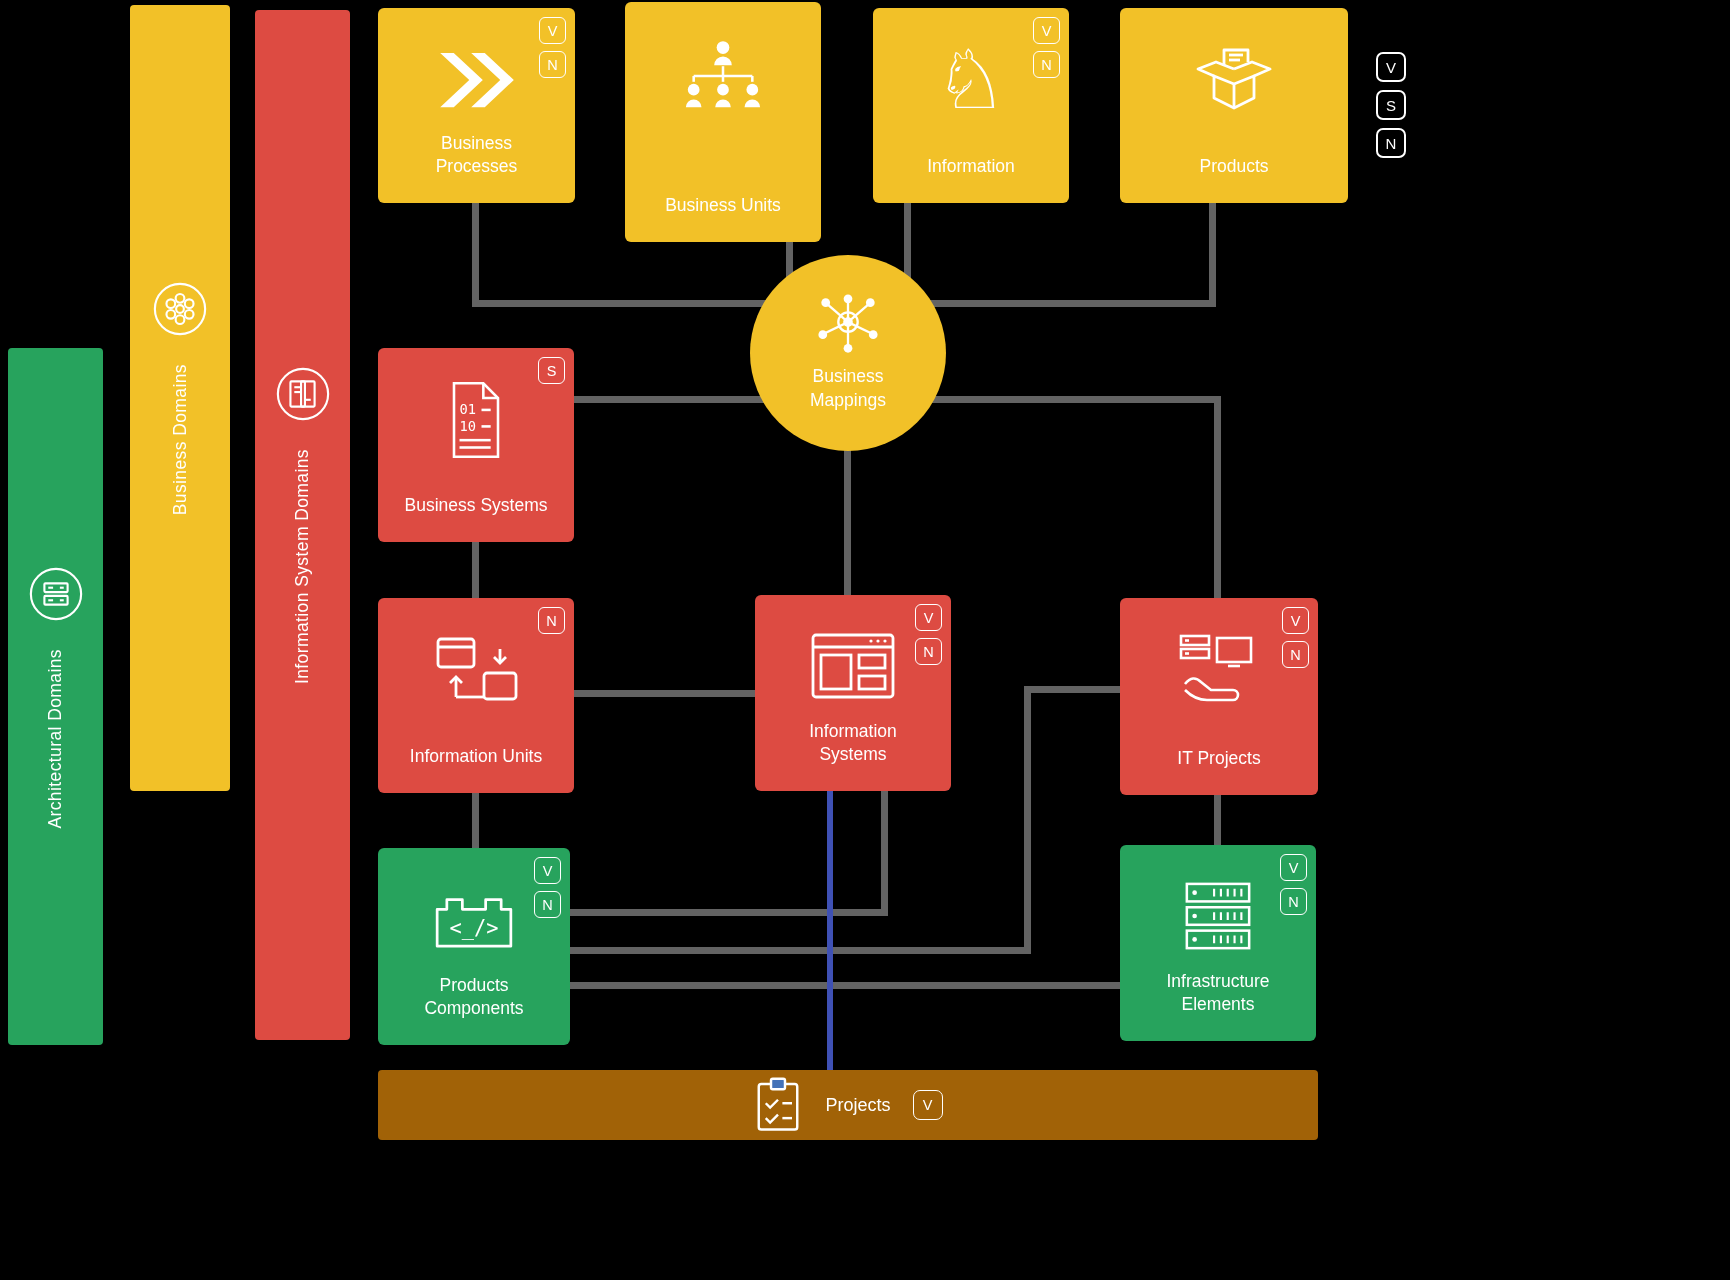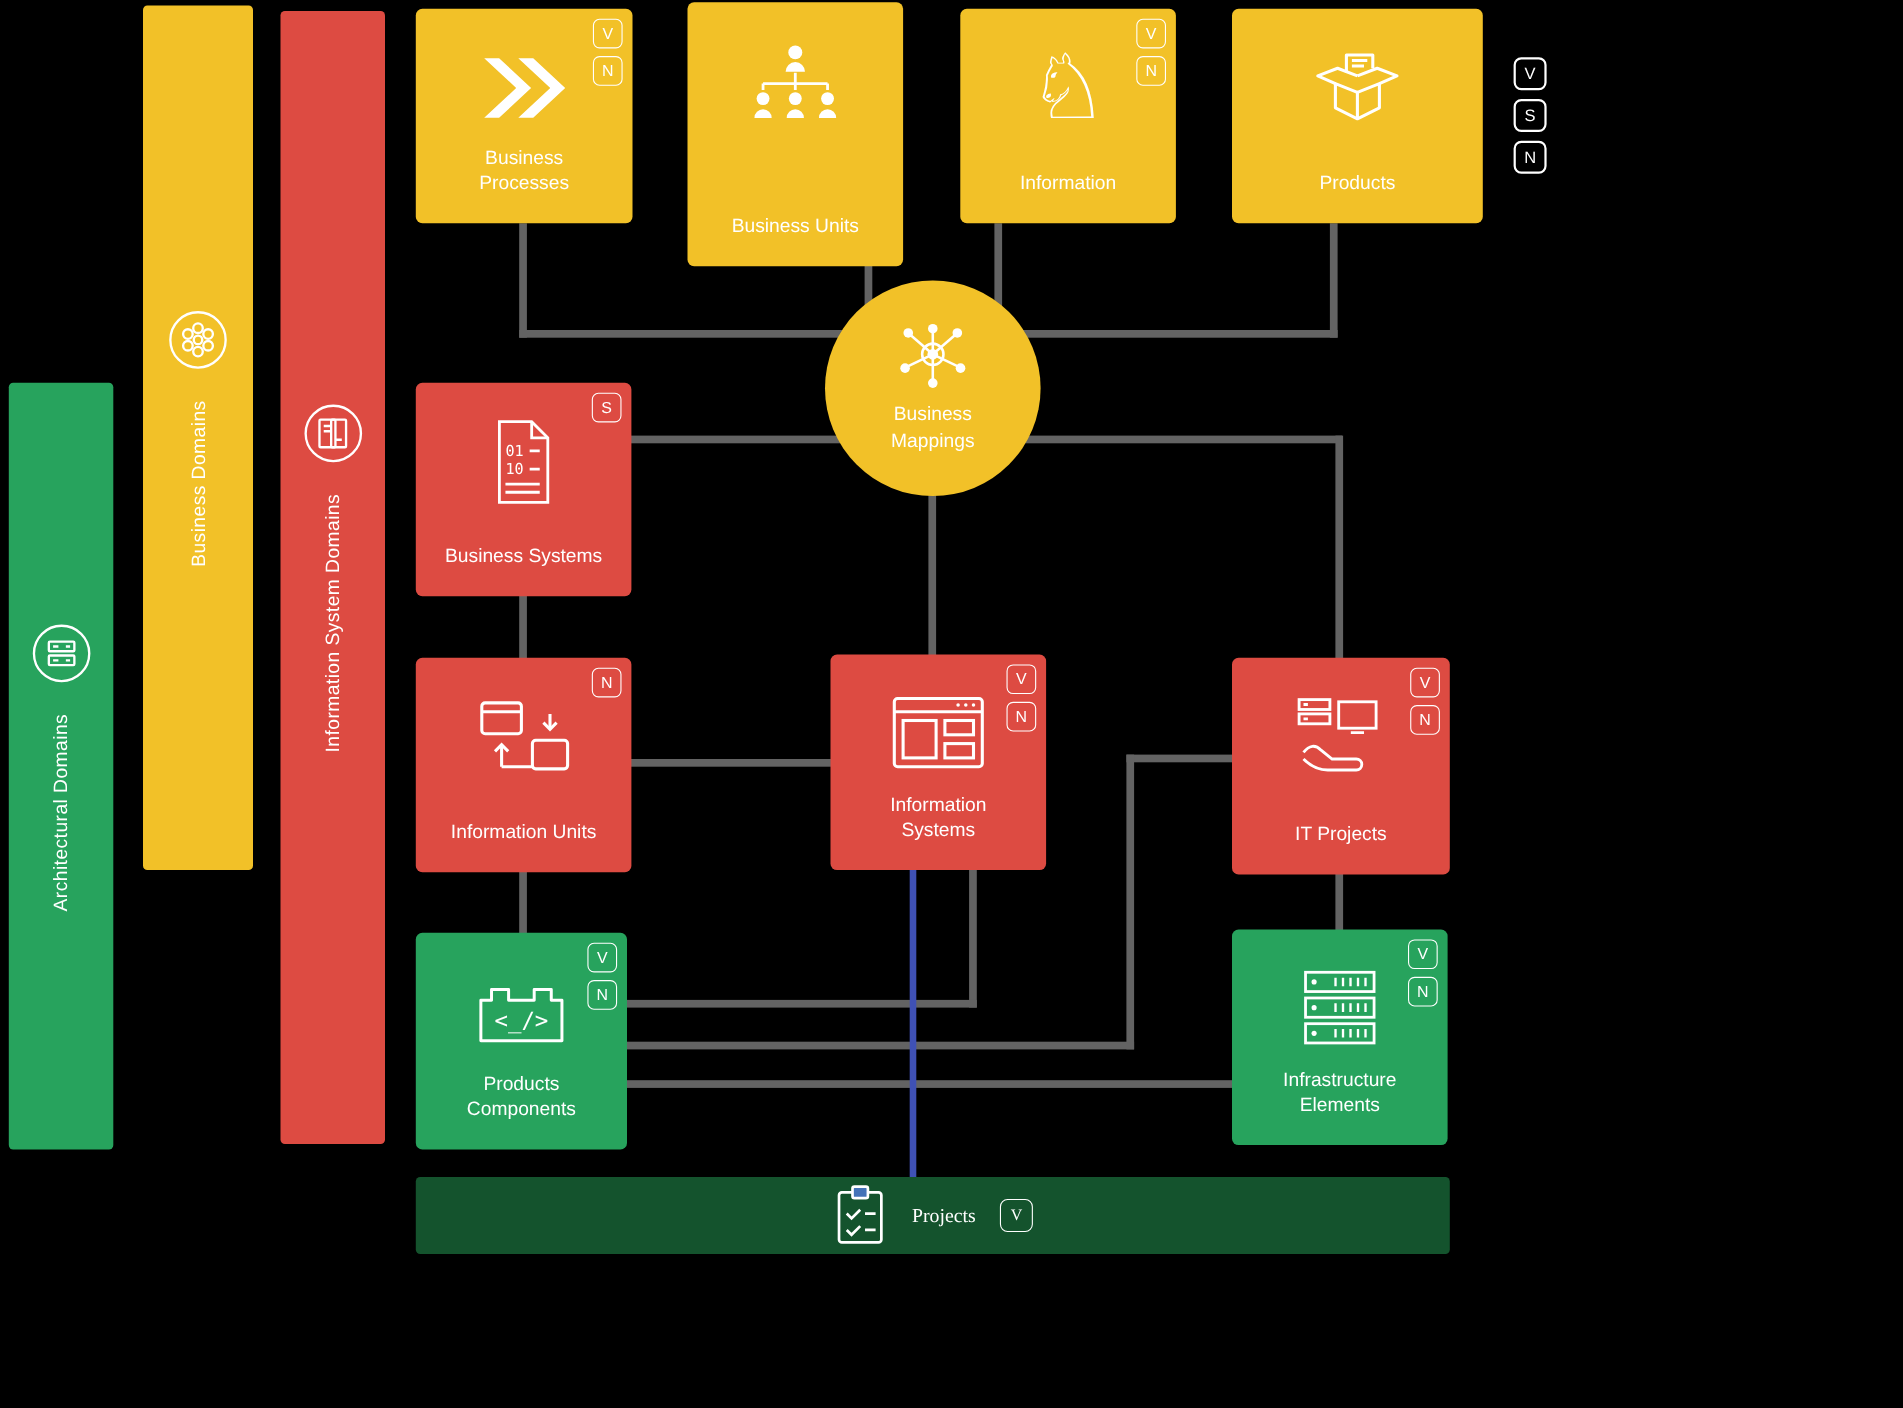--- a/index.html
+++ b/index.html
@@ -10,21 +10,21 @@
   
   .hline { position:absolute; height:7px; background:#636363; }
   .vline { position:absolute; width:7px;  background:#636363; }
   .bline { position:absolute; width:6px;  background:#3F51B5; }
 
   
   .node { position:absolute; border-radius:6px; color:#fff; }
   .yellow { background:#F2C128; }
   .red    { background:#DD4B42; }
   .green  { background:#27A35D; }
-  .blue   { background:#14532d;font-family:Liberation Serif, serif; }
+  .blue   { background:#a16207; }
 
   .node .icon { position:absolute; top:24px; left:0; right:0; height:96px;
                 display:flex; align-items:center; justify-content:center; }
   .node .label { position:absolute; left:6px; right:6px; bottom:24px; text-align:center;
                  font-size:17.5px; line-height:1.35; white-space:pre-line; }
   .badges { position:absolute; top:9px; right:9px; display:flex; flex-direction:column; gap:7px; z-index:2; }
   .badge  { width:27px; height:27px; border:1.6px solid #fff; border-radius:6px;
             display:flex; align-items:center; justify-content:center;
             font-size:14.5px; color:#fff; }
 

